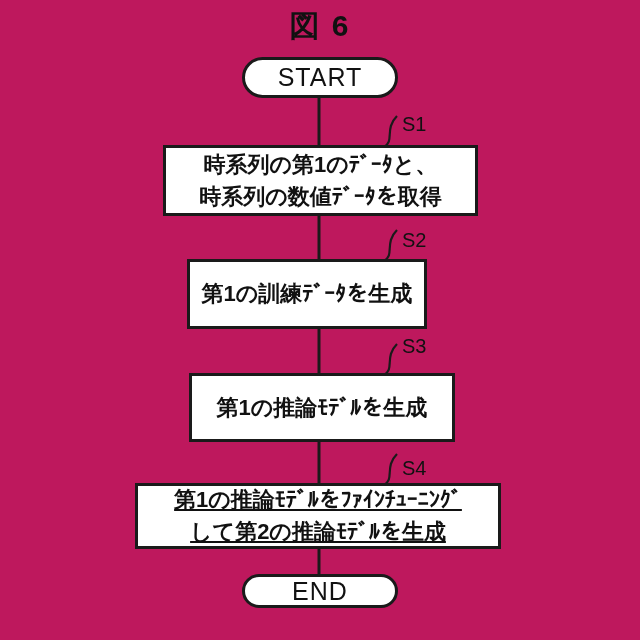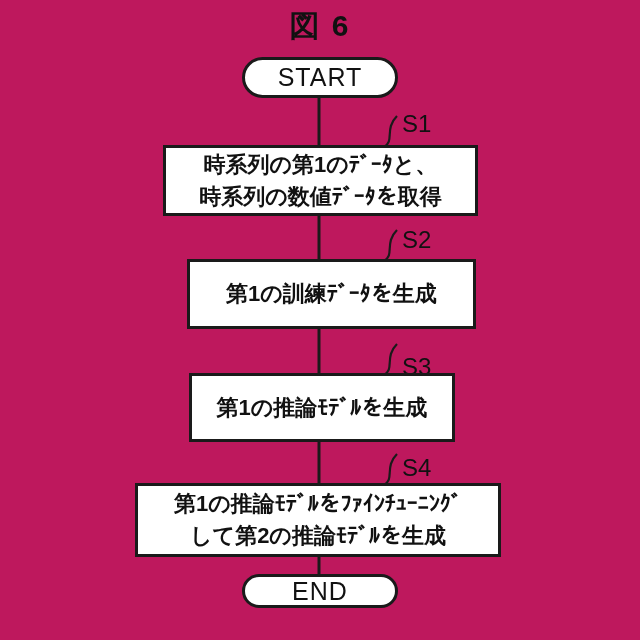--- a/index.html
+++ b/index.html
@@ -20,27 +20,27 @@
   }
   .terminal.start{top:57px;}
   .terminal.end{top:574px;height:34px;}
   .box{
     position:absolute;z-index:1;background:#ffffff;border:3px solid #1a1a1a;
     display:flex;flex-direction:column;align-items:center;justify-content:center;
     box-sizing:border-box;font-size:22px;font-weight:600;line-height:32px;
     text-align:center;white-space:nowrap;
   }
   .box1{left:163px;top:145px;width:315px;height:71px;}
-  .box2{left:187px;top:259px;width:289px;height:70px;}
+  .box2{left:187px;top:259px;width:240px;height:70px;}
   .box3{left:189px;top:373px;width:266px;height:69px;}
-  .box4{left:135px;top:483px;width:366px;height:74px;}
+  .box4{left:135px;top:483px;width:366px;height:66px;text-decoration:underline;}
   .step-label{
-    position:absolute;left:402px;z-index:1;font-size:24px;font-weight:500;line-height:24px;
+    position:absolute;left:402px;z-index:1;font-size:20px;font-weight:500;line-height:24px;
   }
-  .s1{top:112px;} .s2{top:228px;} .s3{top:355px;} .s4{top:456px;}
+  .s1{top:112px;} .s2{top:228px;} .s3{top:334px;} .s4{top:456px;}
 </style>
 </head>
 <body>
 
 <div class="canvas">
 
   <div class="title">図 6</div>
 
   <svg class="lines" width="640" height="640" viewBox="0 0 640 640">
     <line x1="319" y1="96" x2="319" y2="589" stroke="#1a1a1a" stroke-width="3"></line>

